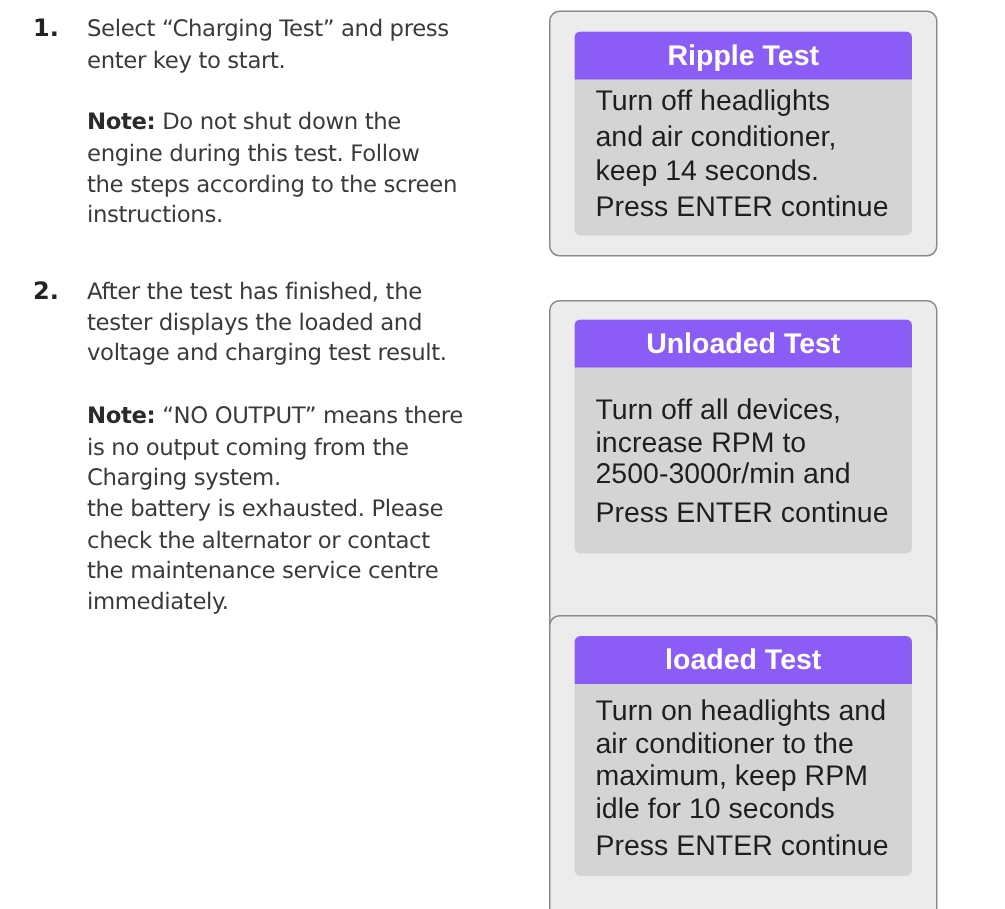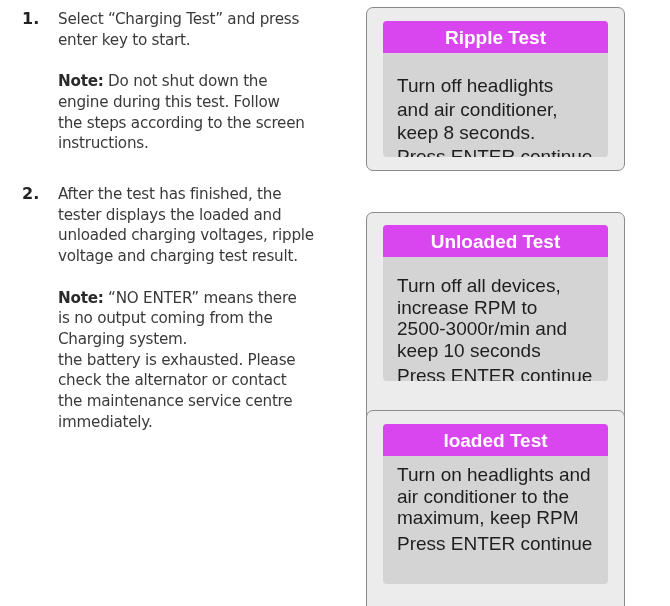--- a/index.html
+++ b/index.html
@@ -5,21 +5,21 @@
   html, body { margin:0; padding:0; background:#ffffff; }
   body { width:670px; height:606px; position:relative; overflow:hidden; font-family:"DejaVu Sans", sans-serif; color:#3a3a3a; }
   .step { position:absolute; left:22px; width:330px; }
   .step-num { position:absolute; left:0; top:0; font-weight:bold; font-size:16px; color:#222; font-family:"DejaVu Sans", sans-serif; }
   .step-body { position:absolute; left:36px; top:0; width:300px; font-size:15.2px; line-height:20.7px; letter-spacing:-0.25px; }
   .para { margin:0; }
   .gap { height:20.7px; }
   .bold { font-weight:bold; color:#2a2a2a; }
   .device { position:absolute; left:366px; width:259px; background:#ececec; border:1.5px solid #8a8a8a; border-radius:7px; box-sizing:border-box; }
   .screen { position:absolute; left:16px; right:16px; background:#d4d4d4; border-radius:4px; overflow:hidden; }
-  .screen-title { background:#d946ef; color:#fff; font-family:"Liberation Sans", sans-serif; font-weight:bold; font-size:19px; text-align:center; height:32px; line-height:33px; }
+  .screen-title { background:#8b5cf6; color:#fff; font-family:"Liberation Sans", sans-serif; font-weight:bold; font-size:19px; text-align:center; height:32px; line-height:33px; }
   .screen-body { padding:4px 14px 0 14px; font-family:"Liberation Sans", sans-serif; font-size:19px; line-height:23.5px; color:#1e1e1e; }
   .screen-line { white-space:nowrap; }
   .screen-enter { margin-top:2px; white-space:nowrap; }
 </style>
 </head>
 <body>
 
 <div class="step" style="top:9px;">
   <div class="step-num">1.</div>
   <div class="step-body">
@@ -36,64 +36,63 @@
     </div>
   </div>
 </div>
 
 <div class="step" style="top:184px;">
   <div class="step-num">2.</div>
   <div class="step-body">
     <div class="para">
       <div>After the test has finished, the</div>
       <div>tester displays the loaded and</div>
-      <div>unloaded charging voltages, ripple</div>
       <div>voltage and charging test result.</div>
     </div>
     <div class="gap"></div>
     <div class="para">
-      <div><span class="bold">Note:</span><span> “NO ENTER” means there</span></div>
+      <div><span class="bold">Note:</span><span> “NO OUTPUT” means there</span></div>
       <div>is no output coming from the</div>
       <div>Charging system.</div>
       <div>the battery is exhausted. Please</div>
       <div>check the alternator or contact</div>
       <div>the maintenance service centre</div>
       <div>immediately.</div>
     </div>
   </div>
 </div>
 
 <div class="device" style="top:7px; height:164px;">
   <div class="screen" style="top:13px; height:136px;">
     <div class="screen-title">Ripple Test</div>
-    <div class="screen-body" style="padding-top:21px;">
+    <div class="screen-body" style="padding-top:3px;">
       <div class="screen-line">Turn off headlights</div>
       <div class="screen-line">and air conditioner,</div>
-      <div class="screen-line">keep 8 seconds.</div>
+      <div class="screen-line">keep 14 seconds.</div>
       <div class="screen-line">Press ENTER continue</div>
     </div>
   </div>
 </div>
 
-<div class="device" style="top:212px; height:233px;">
+<div class="device" style="top:200px; height:233px;">
   <div class="screen" style="top:12px; height:156px;">
     <div class="screen-title">Unloaded Test</div>
     <div class="screen-body" style="padding-top:18px; line-height:21.5px;">
       <div class="screen-line">Turn off all devices,</div>
       <div class="screen-line">increase RPM to</div>
       <div class="screen-line">2500-3000r/min and</div>
-      <div class="screen-line">keep 10 seconds</div>
       <div class="screen-enter" style="margin-top:4px;">Press ENTER continue</div>
     </div>
   </div>
 </div>
 
 <div class="device" style="top:410px; height:237px;">
   <div class="screen" style="top:13px; height:160px;">
     <div class="screen-title">loaded Test</div>
     <div class="screen-body" style="padding-top:8px; line-height:21.5px;">
       <div class="screen-line">Turn on headlights and</div>
       <div class="screen-line">air conditioner to the</div>
       <div class="screen-line">maximum, keep RPM</div>
+      <div class="screen-line">idle for 10 seconds</div>
       <div class="screen-enter" style="margin-top:4px;">Press ENTER continue</div>
     </div>
   </div>
 </div>
 
 </body></html>

